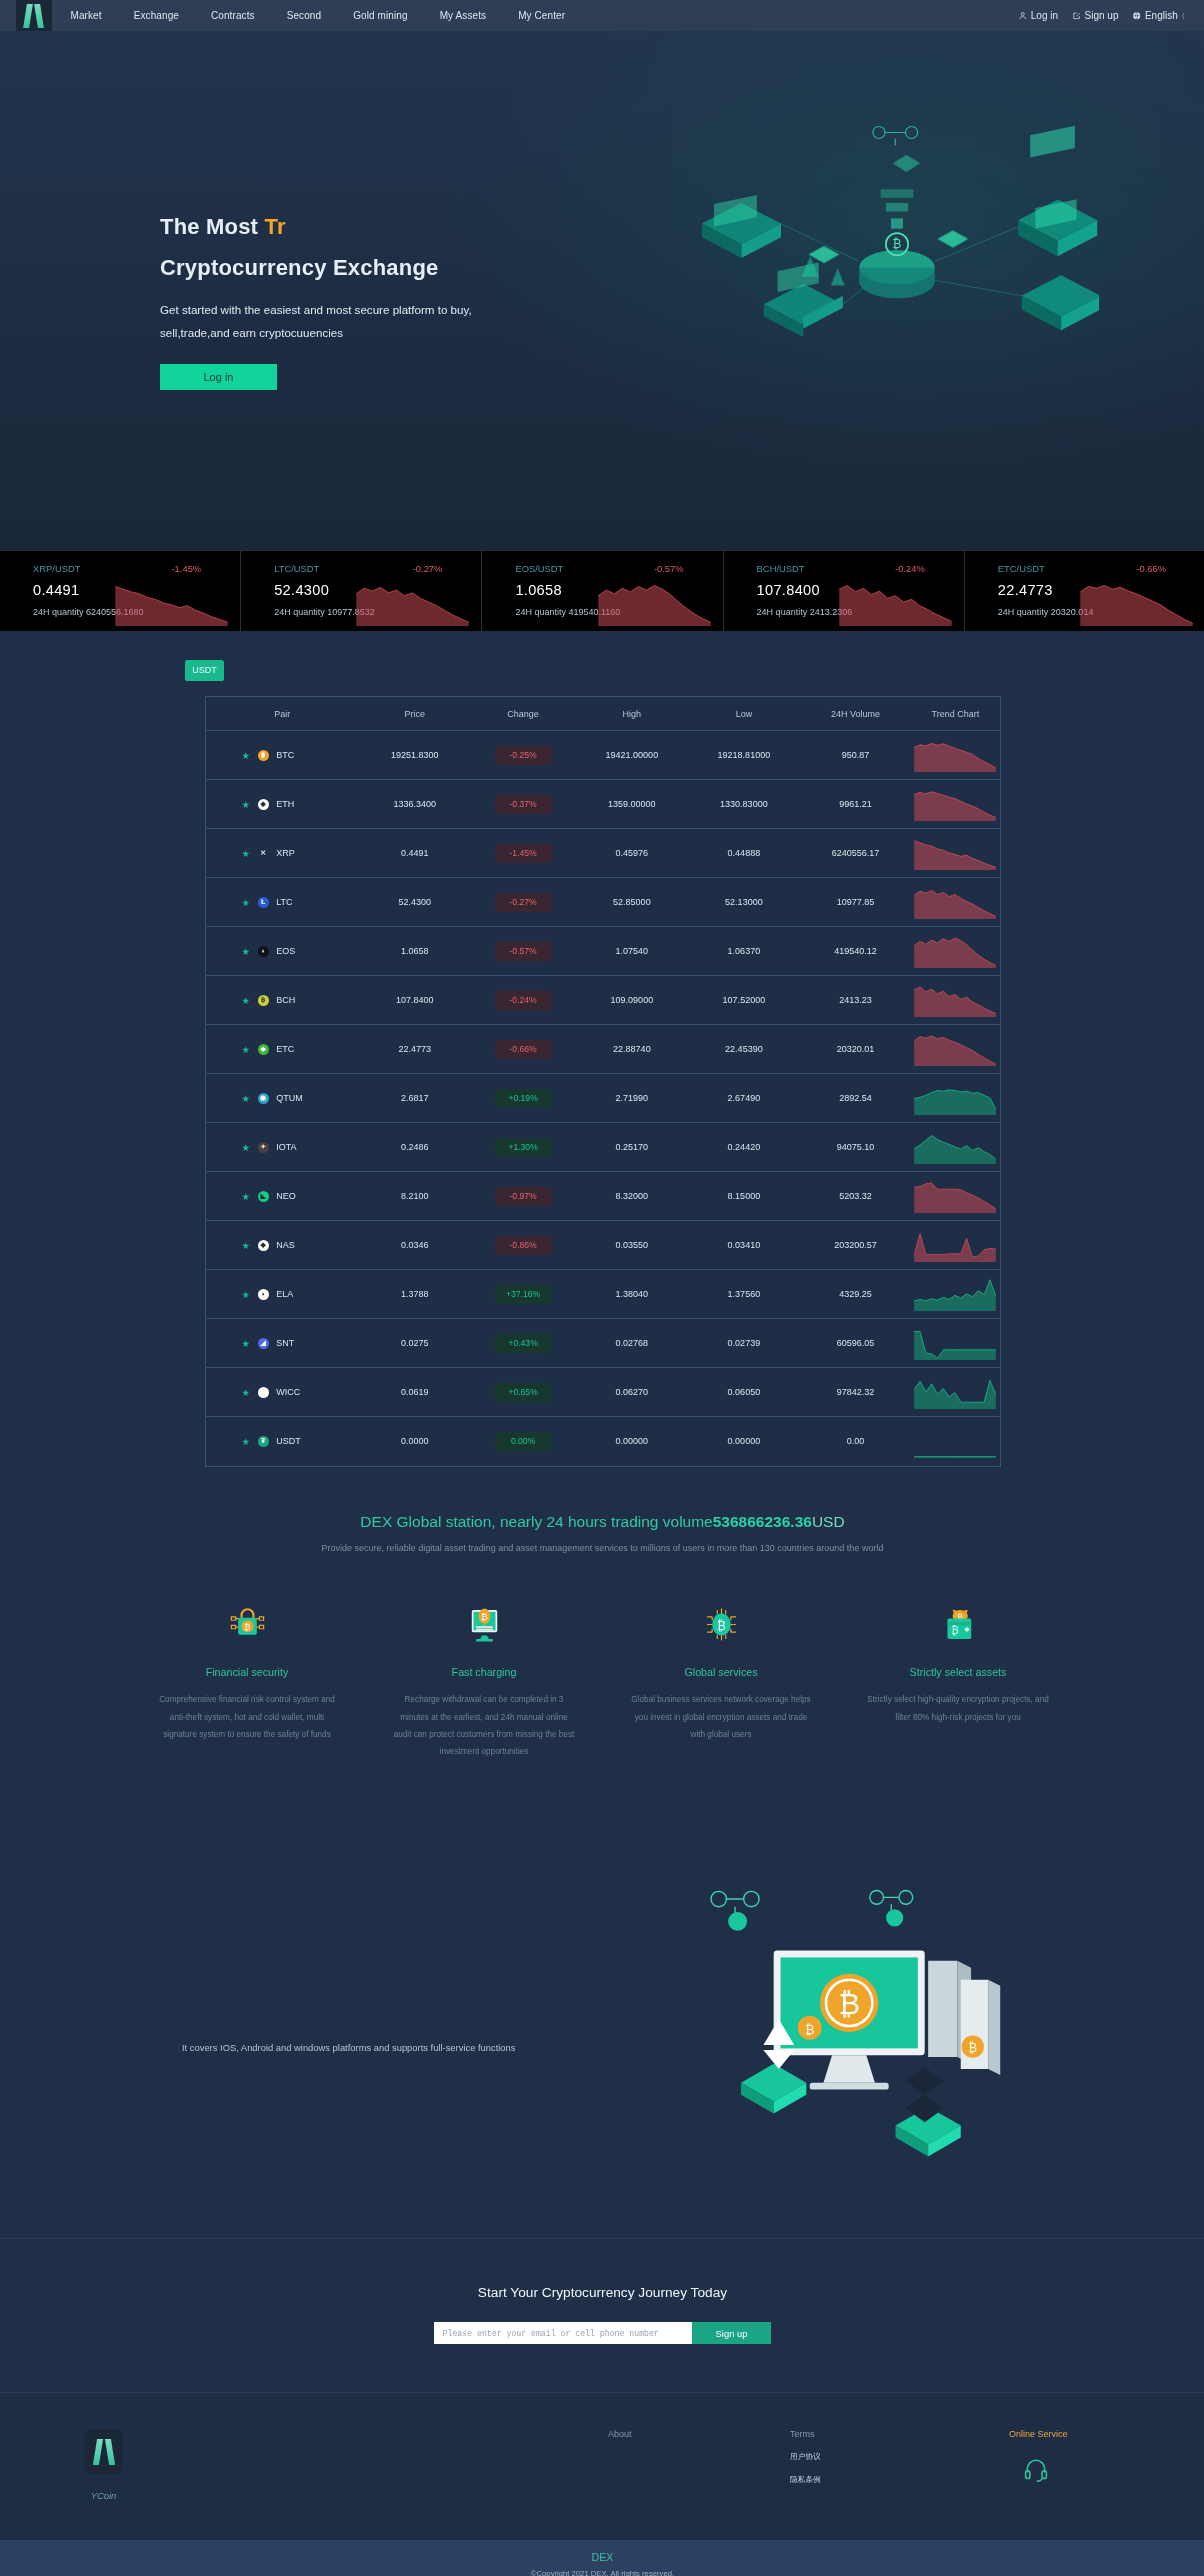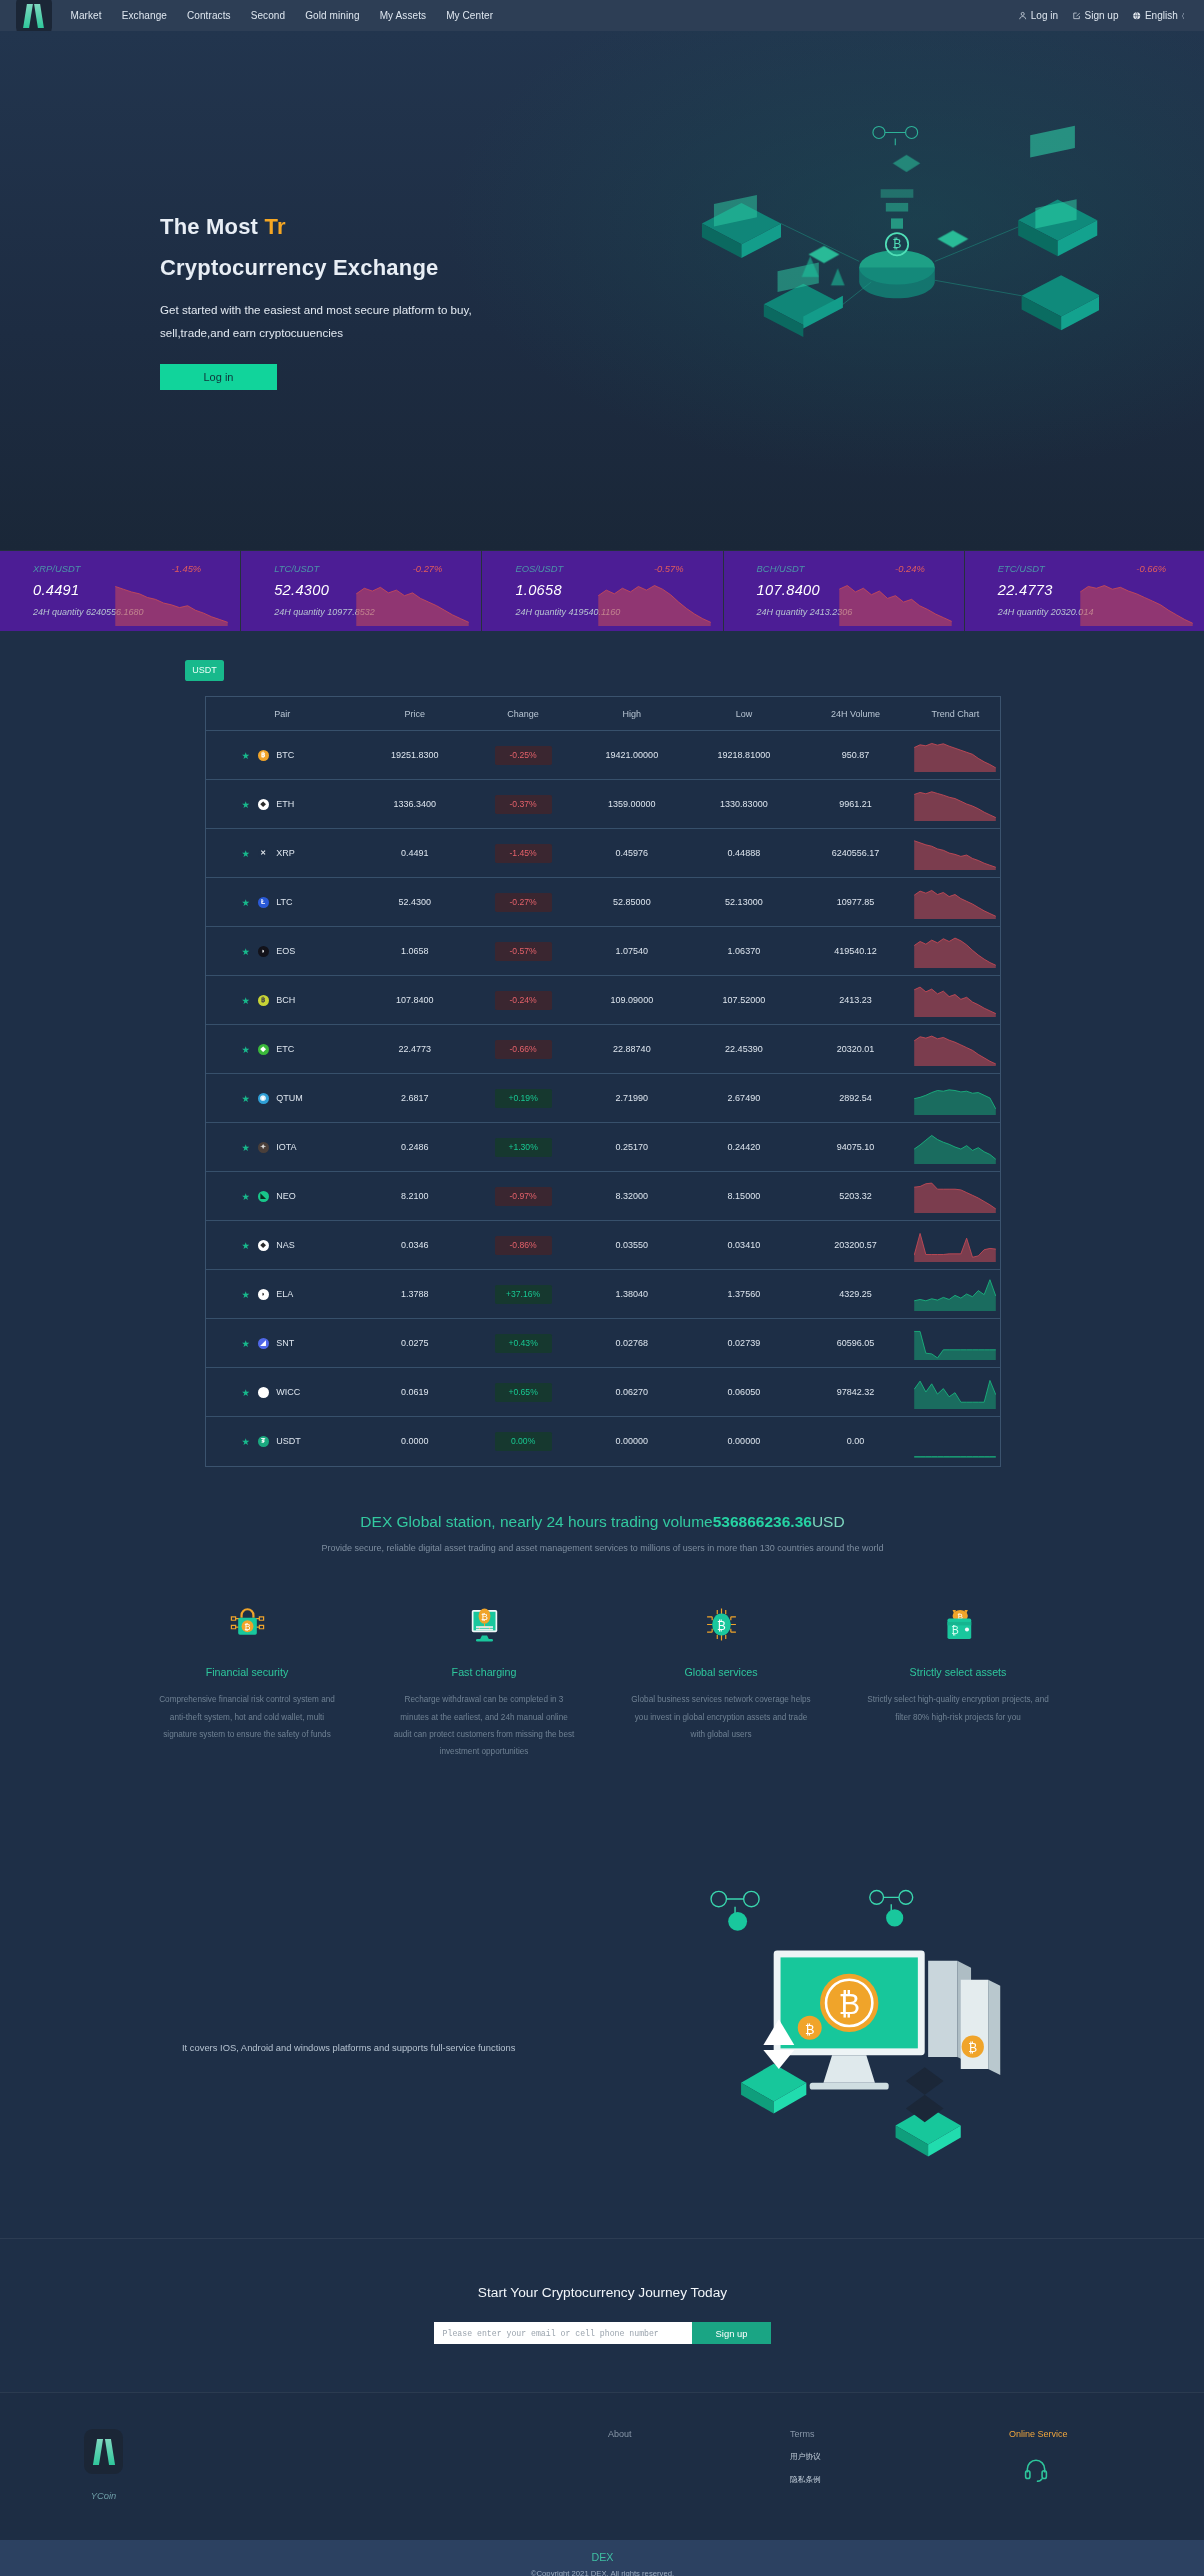--- a/index.html
+++ b/index.html
@@ -28,21 +28,21 @@
     margin-right: 19px;
     flex: none;
   }
   .nav-logo-glyph { width: 17px; height: 24px; position: relative; }
   .nav-logo-glyph::before, .nav-logo-glyph::after {
     content: ""; position: absolute; top: 0; width: 6px; height: 24px;
     background: linear-gradient(180deg,#7fd9c0,#2fc79b);
   }
   .nav-logo-glyph::before { left: 0; transform: skewX(-9deg); }
   .nav-logo-glyph::after { right: 0; transform: skewX(9deg); }
-  .nav-links { display: flex; gap: 20px; align-items: center; }
+  .nav-links { display: flex; gap: 32px; align-items: center; }
   .nav-link {
     font-size: 10px; color: #dfe7f0; cursor: pointer;
     white-space: nowrap; letter-spacing: 0.1px;
   }
   .nav-right {
     margin-left: auto; display: flex; align-items: center; gap: 13.7px;
     padding-right: 5.2px;
   }
   .nav-right-item {
     display: flex; align-items: center; gap: 3.4px;
@@ -75,23 +75,22 @@
   .hero-btn {
     margin-top: 19px; width: 117px; height: 26px;
     background: #11d49b; color: #10323a; border: none;
     font-size: 11px; font-family: inherit; cursor: pointer;
     display: flex; align-items: center; justify-content: center;
   }
   .hero-art { position: absolute; right: 106px; top: 86px; width: 404px; height: 275px; }
 
   
   .ticker {
-    display: flex; height: 81px; background: #4c1d95;
+    display: flex; height: 81px; background: #000000;
     border-top: 0.9px solid #22303d;
-    font-style: italic;
   }
   .tick {
     flex: 1 1 0; position: relative; padding: 12px 0 0 33px;
     border-right: 0.9px solid #25313c; min-width: 0; overflow: hidden;
   }
   .tick:last-child { border-right: none; }
   .tick-pair { font-size: 9.4px; color: #4b93a8; }
   .tick-chg { position: absolute; right: 39px; top: 12px; font-size: 9.4px; }
   .dn { color: #e05c5c; }
   .tick-price { font-size: 14.6px; margin-top: 7.7px; color: #fff; letter-spacing: 0.3px; }

